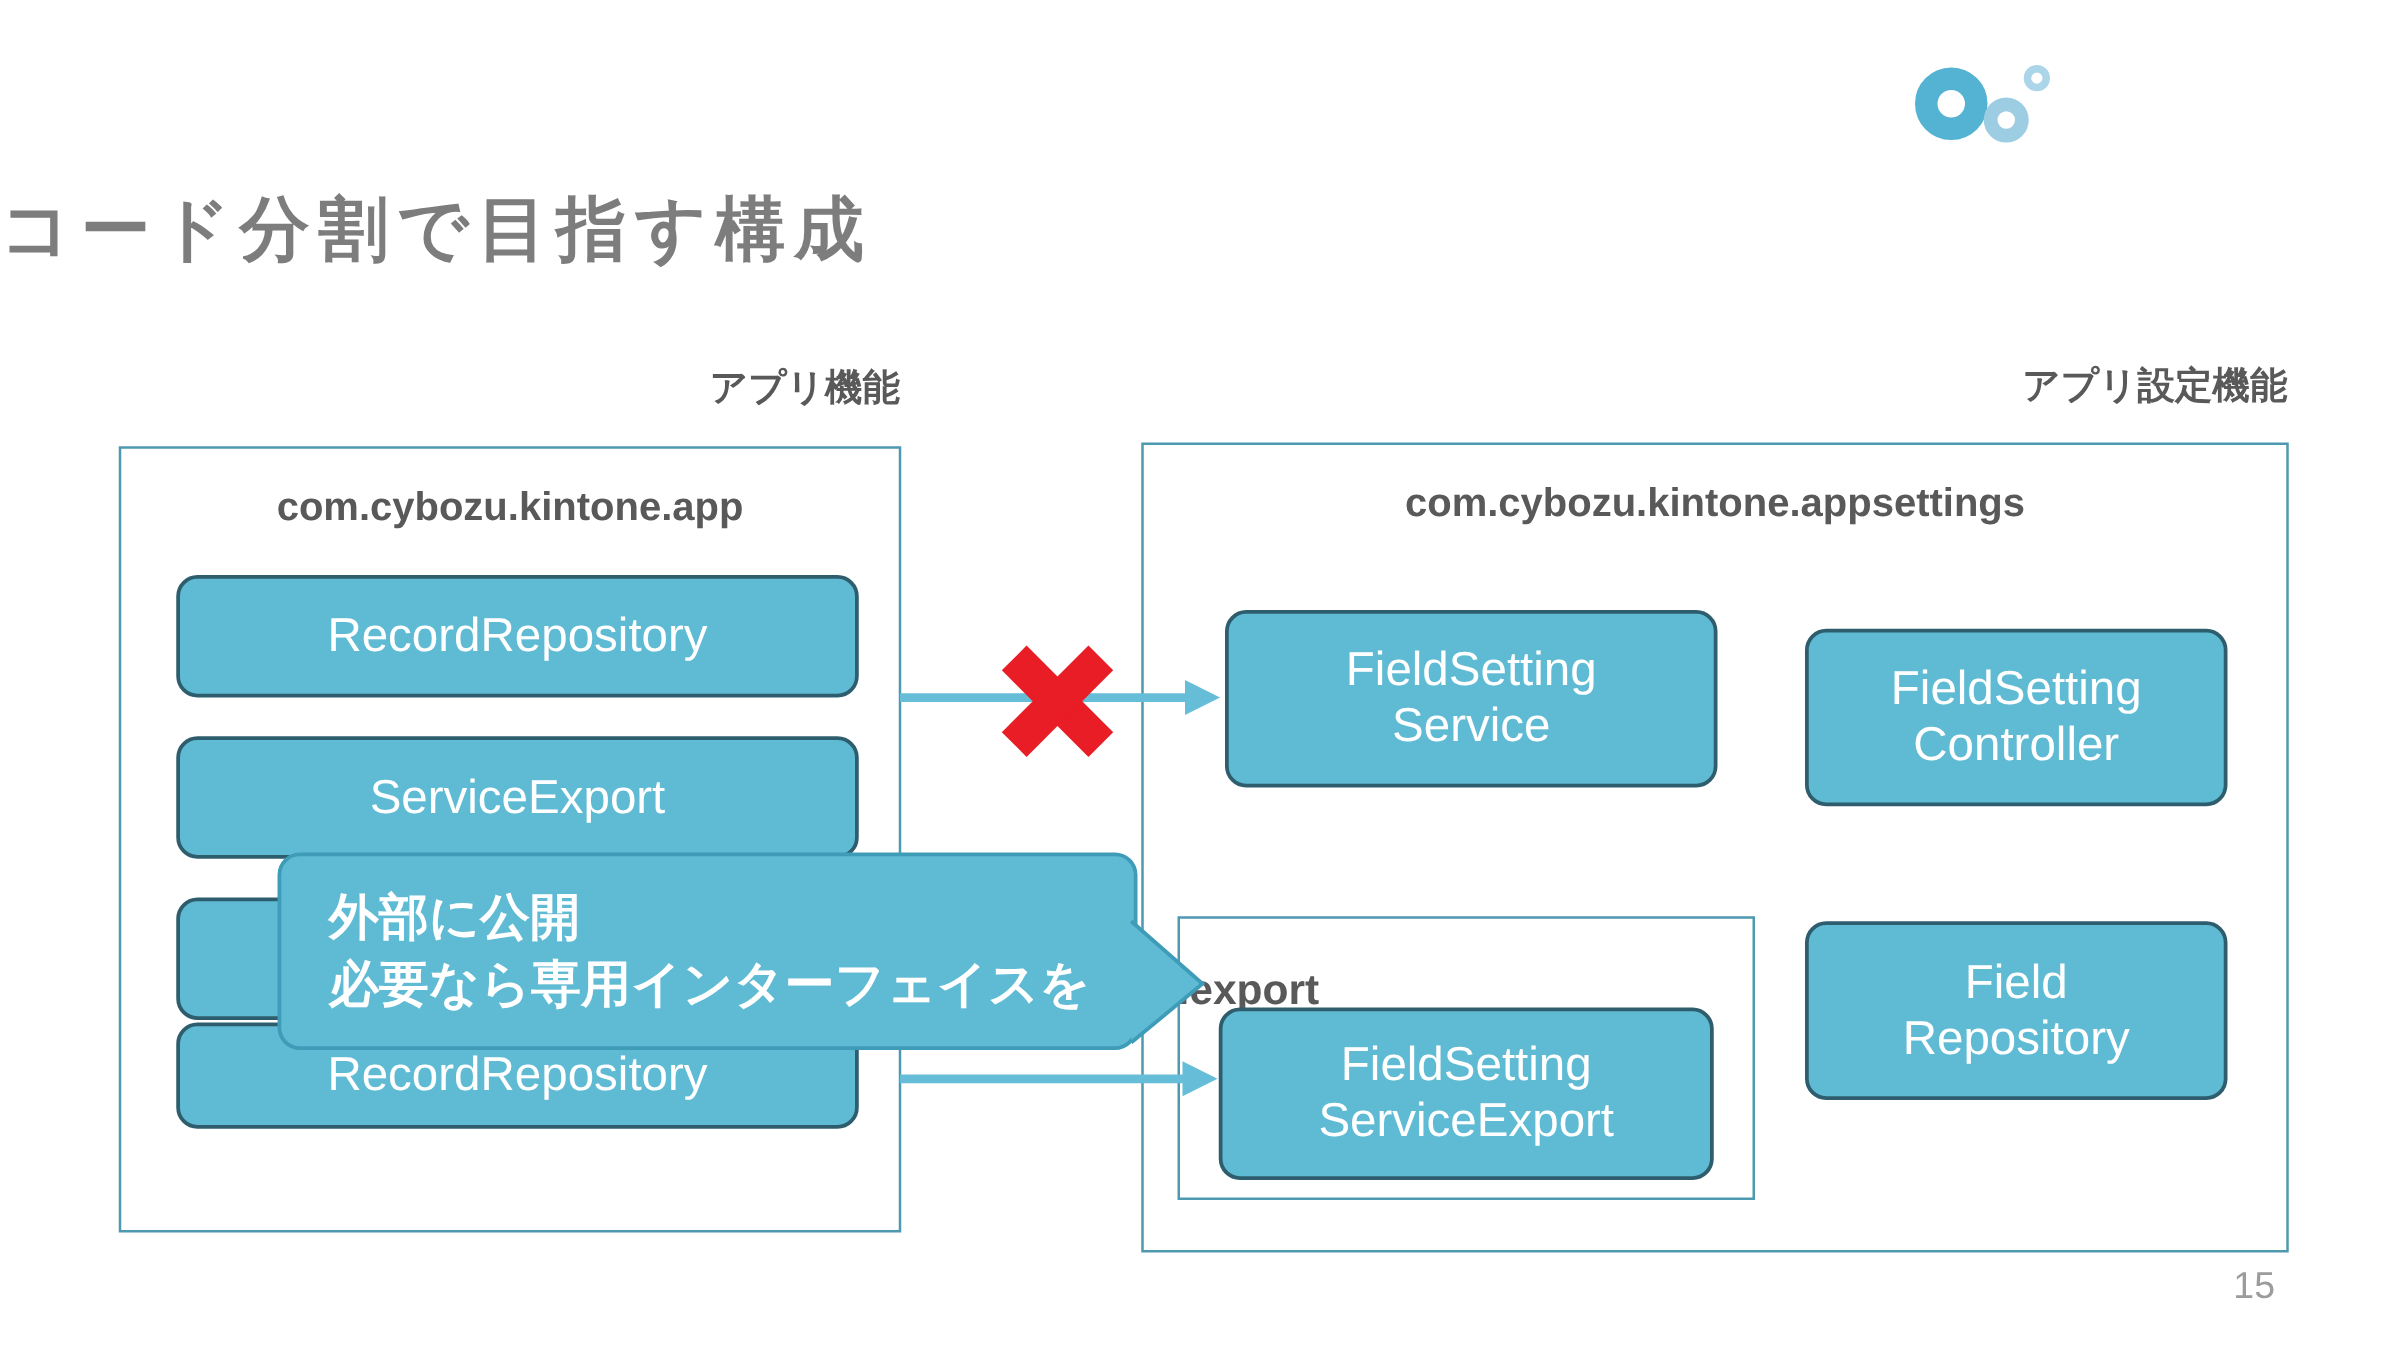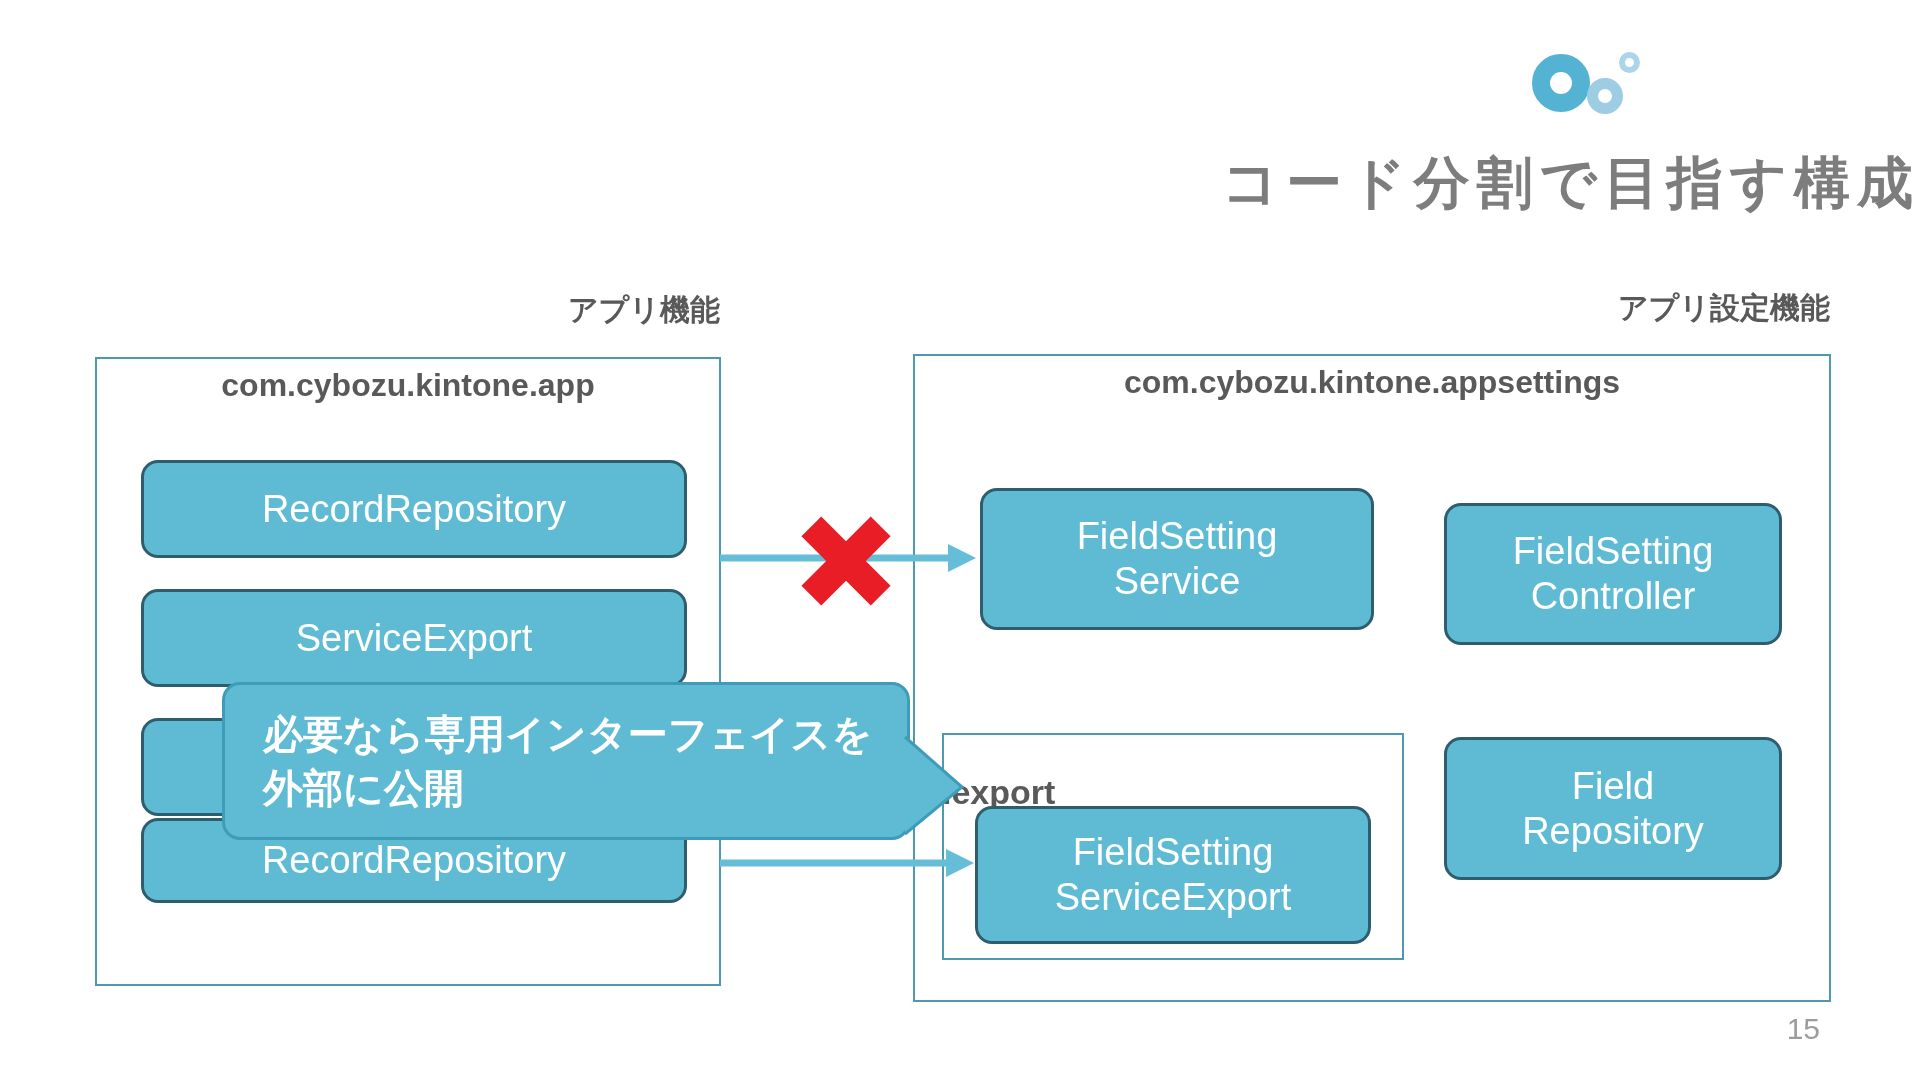--- a/index.html
+++ b/index.html
@@ -4,21 +4,21 @@
 <style>
   html,body{margin:0;padding:0;background:#ffffff;}
   body{
     width:1920px;height:1080px;position:relative;overflow:hidden;
     font-family:"Liberation Sans","DejaVu Sans",sans-serif;
   }
   .abs{position:absolute;}
 
   
   .slide-title{
-    left:0;top:146px;width:1920px;text-align:right;
+    left:0;top:146px;width:1920px;text-align:left;
     font-size:56px;font-weight:bold;color:#7d7d7d;letter-spacing:7px;
   }
   .page-number{
     left:1740px;top:1012px;width:80px;text-align:right;
     font-size:30px;color:#9c9c9c;
   }
 
   
   .logo{left:1525px;top:38px;width:370px;height:95px;}
   .ring{position:absolute;border-radius:50%;box-sizing:border-box;background:transparent;}
@@ -39,21 +39,21 @@
 
   
   .container{
     background:#ffffff;border:2px solid #4d9ab0;box-sizing:border-box;
   }
   .container.left-pkg{left:95px;top:357px;width:626px;height:629px;}
   .container.right-pkg{left:913px;top:354px;width:918px;height:648px;}
   .container.export-pkg{left:942px;top:733px;width:462px;height:227px;border-width:2px;}
   .pkg-name{
     position:absolute;left:0;width:100%;text-align:center;
-    font-size:32px;font-weight:bold;color:#595959;
+    font-size:32px;font-weight:bold;color:#595959;margin-top:20px;
   }
   .left-pkg .pkg-name{top:8px;}
   .right-pkg .pkg-name{top:8px;}
   .export-label{
     left:942px;top:741px;width:520px;text-align:left;
     font-size:34px;font-weight:bold;color:#595959;margin-top:32px;
   }
 
   
   .class-box{
@@ -130,22 +130,22 @@
 <div class="abs class-box box-fsse">
   <span>FieldSetting</span>
   <span>ServiceExport</span>
 </div>
 <div class="abs class-box box-fr">
   <span>Field</span>
   <span>Repository</span>
 </div>
 
 <div class="abs callout">
+  <div>外部に公開</div>
   <div>必要なら専用インターフェイスを</div>
-  <div>外部に公開</div>
 </div>
 
 <svg class="abs overlay" viewBox="0 0 1920 1080">
 
   <g>
     <line x1="720" y1="558" x2="950" y2="558" stroke="#66bdd7" stroke-width="7"></line>
     <polygon points="948,544 976,558 948,572" fill="#66bdd7"></polygon>
   </g>
 
   <g>

